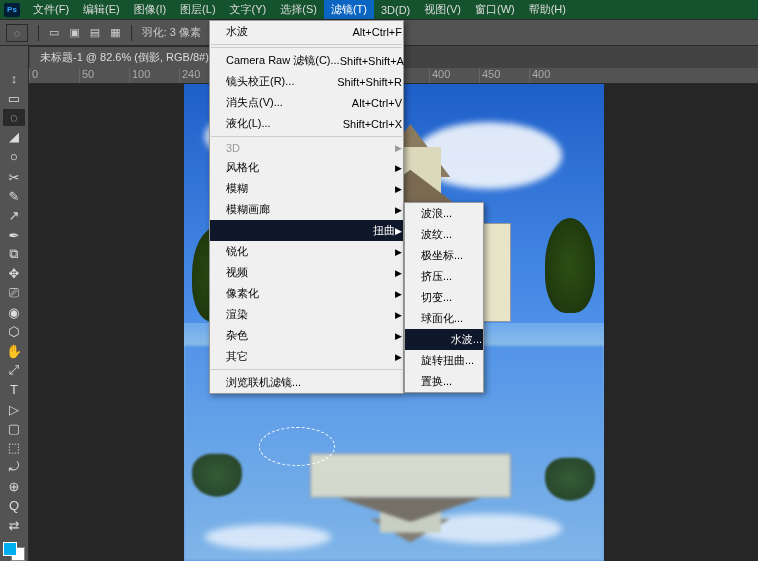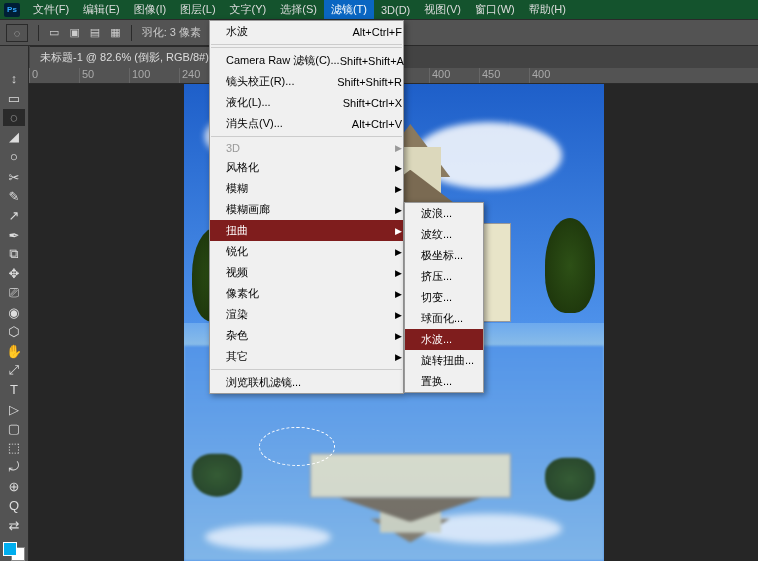--- a/index.html
+++ b/index.html
@@ -33,21 +33,21 @@
 .house .tower{position:absolute;top:-15%;left:35%;width:30%;height:50%;background:#dcd8bc;}
 .house .tower-roof{position:absolute;top:-30%;left:30%;width:40%;height:35%;background:#8a7a5f;clip-path:polygon(50% 0,100% 100%,0 100%);}
 .tree{position:absolute;width:12%;height:20%;background:radial-gradient(#2d5016,#1a3009);border-radius:50% 50% 40% 40%;}
 .water{position:absolute;bottom:0;left:0;right:0;height:45%;background:linear-gradient(to bottom,#8abde8,#4a8ee8);transform:scaleY(-1);opacity:0.85;filter:blur(1px);}
 .water .house{filter:blur(1px);}
 .sel-marquee{position:absolute;bottom:20%;left:18%;width:18%;height:8%;border:1px dashed #fff;border-radius:50%;}
 .dropdown{position:absolute;background:#f0f0f0;border:1px solid #999;box-shadow:2px 2px 6px rgba(0,0,0,0.4);color:#000;z-index:100;}
 .dd1{left:209px;top:20px;width:195px;}
 .dd2{left:404px;top:202px;width:80px;}
 .dd-item{padding:3px 1px 3px 16px;display:flex;justify-content:space-between;align-items:center;cursor:default;white-space:nowrap;}
-.dd-item.hl{background:#7f1d1d;color:#fff;}
+.dd-item.hl{background:#0f172a;color:#fff;justify-content:flex-end;}
 .dd-item.dis{color:#999;}
 .dd-item .arrow{font-size:9px;}
 .dd-sep{height:1px;background:#ccc;margin:2px 1px;}
 </style>
 </head>
 <body>
 
 <div class="menubar">
   <div class="logo">Ps</div>
   <div class="mi">文件(F)</div>
@@ -171,27 +171,27 @@
     <div class="dd-sep"></div>
     <div class="dd-item">
       <span>Camera Raw 滤镜(C)...</span>
       <span>Shift+Shift+A</span>
     </div>
     <div class="dd-item">
       <span>镜头校正(R)...</span>
       <span>Shift+Shift+R</span>
     </div>
     <div class="dd-item">
+      <span>消失点(V)...</span>
+      <span>Alt+Ctrl+V</span>
+    </div>
+    <div class="dd-item">
       <span>液化(L)...</span>
       <span>Shift+Ctrl+X</span>
     </div>
-    <div class="dd-item">
-      <span>消失点(V)...</span>
-      <span>Alt+Ctrl+V</span>
-    </div>
     <div class="dd-sep"></div>
     <div class="dd-item dis">
       <span>3D</span>
       <span class="arrow">▶</span>
     </div>
     <div class="dd-item">
       <span>风格化</span>
       <span class="arrow">▶</span>
     </div>
     <div class="dd-item">

